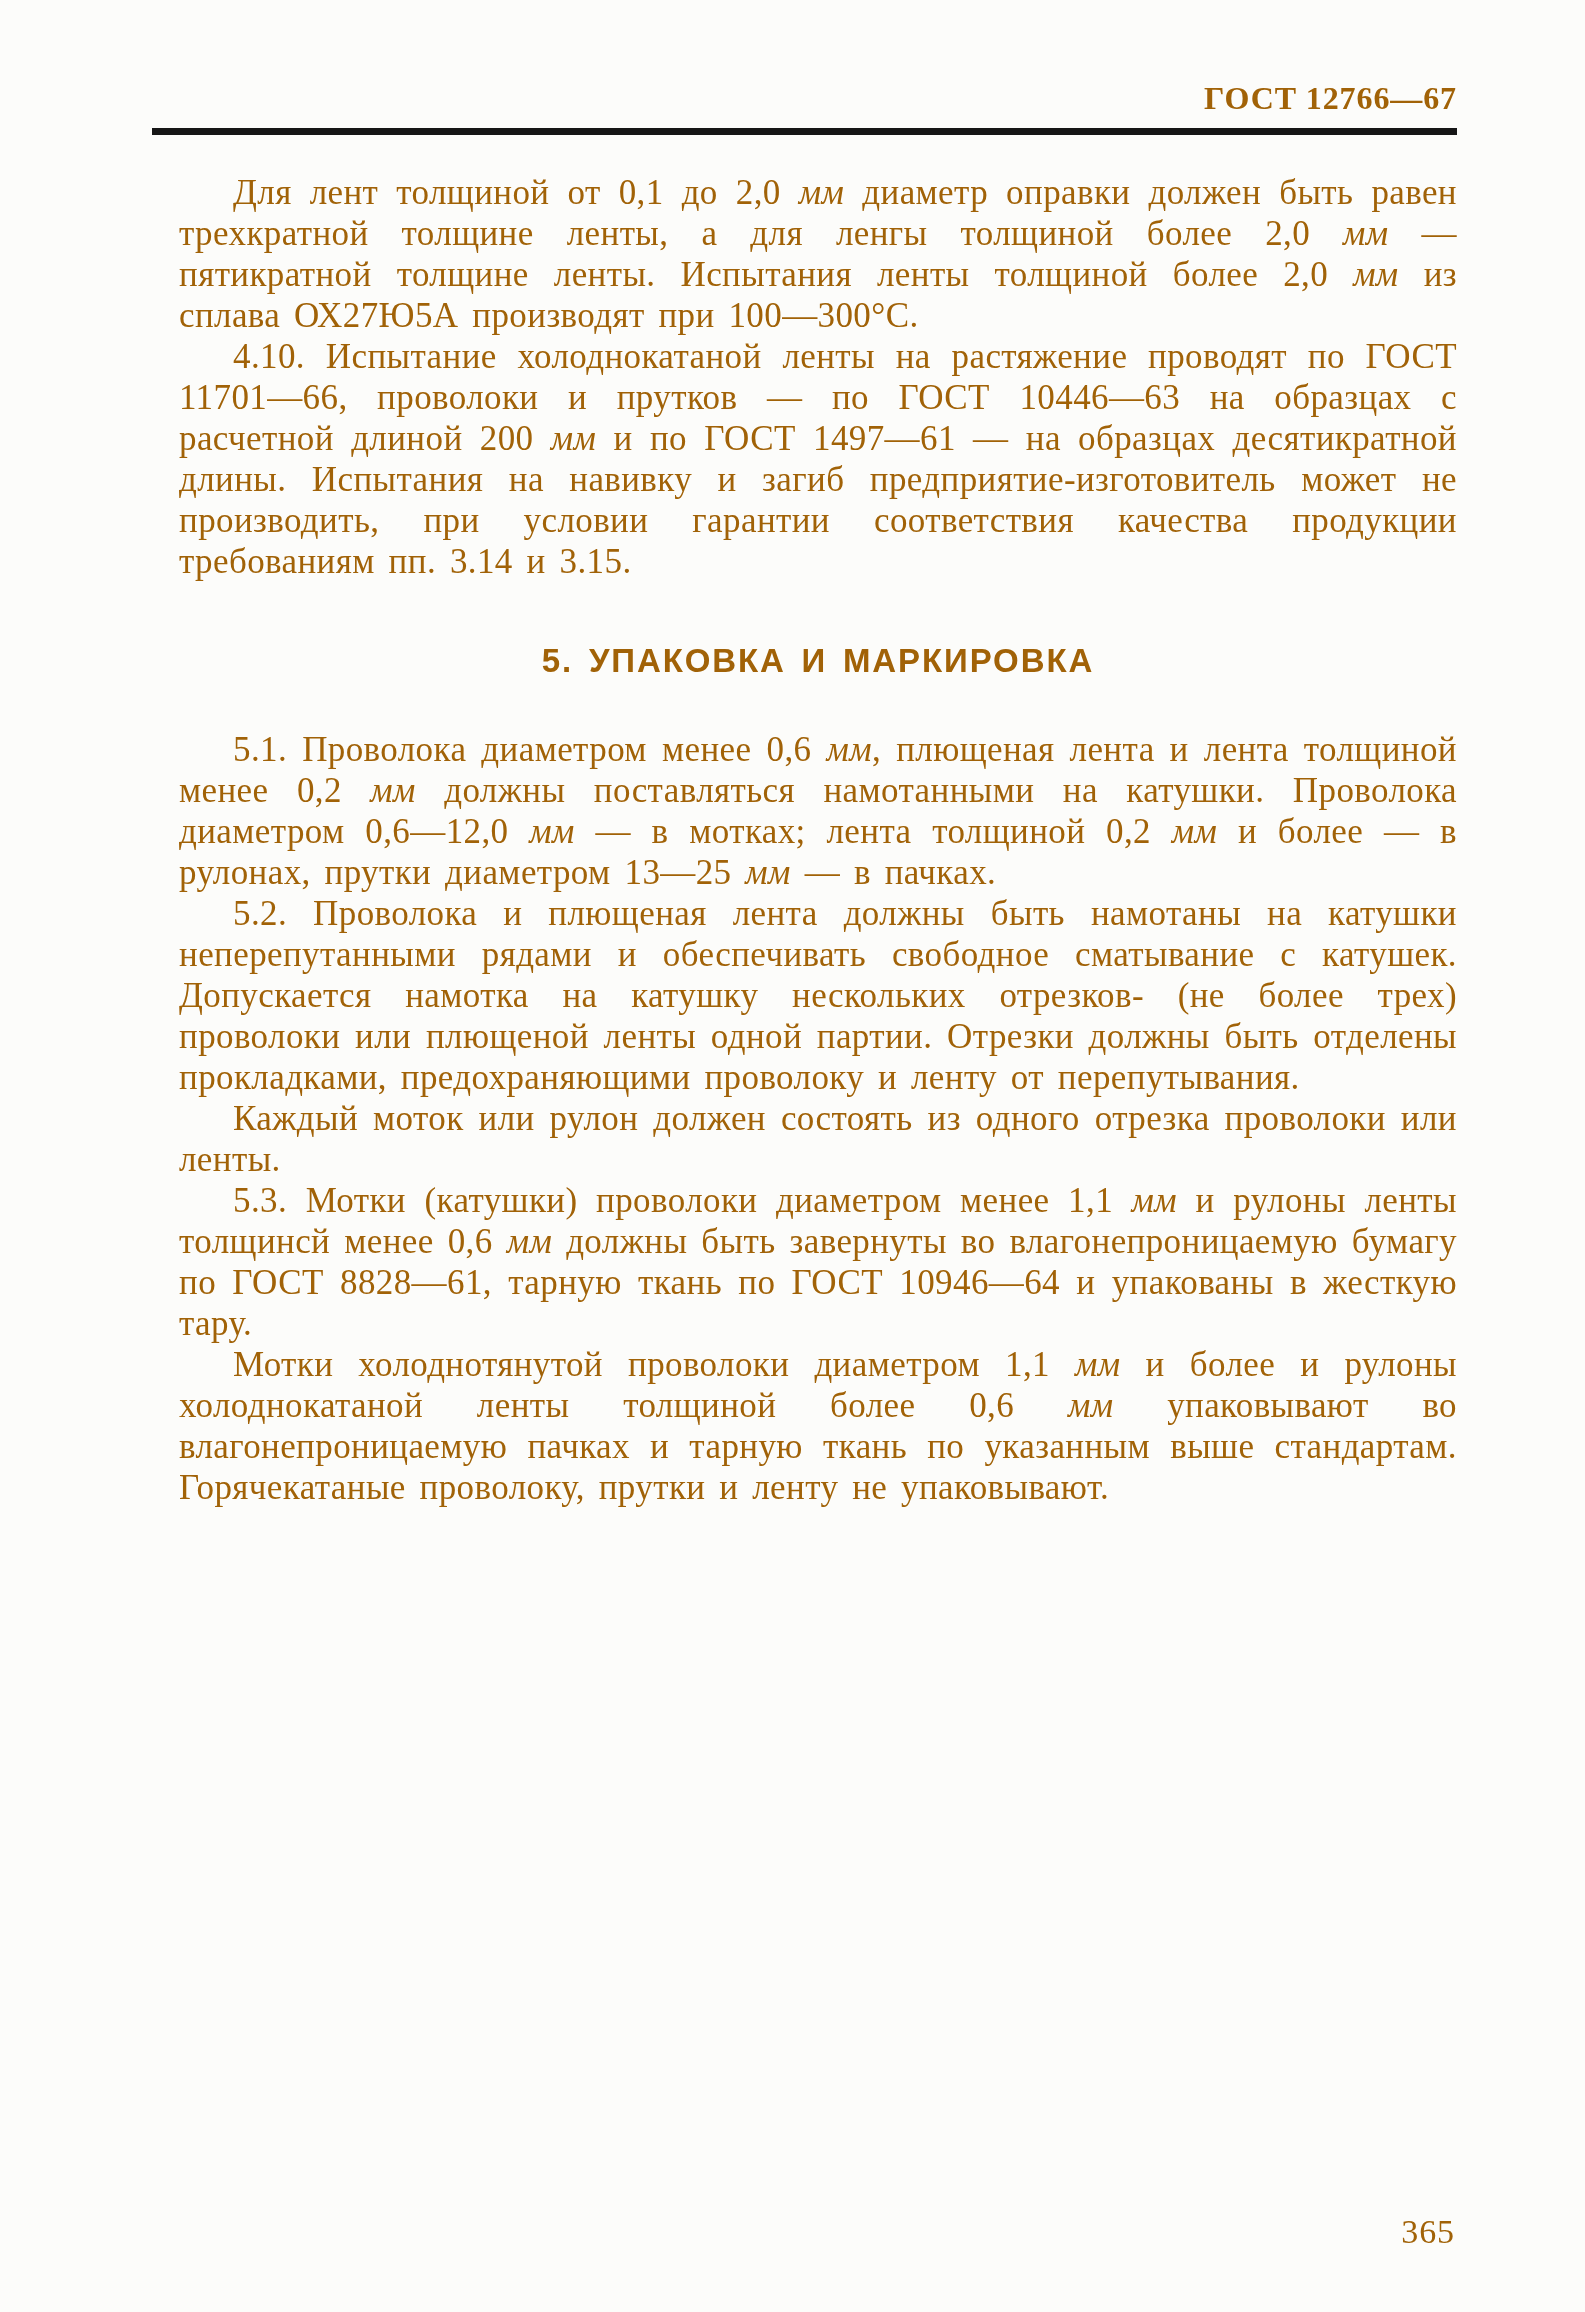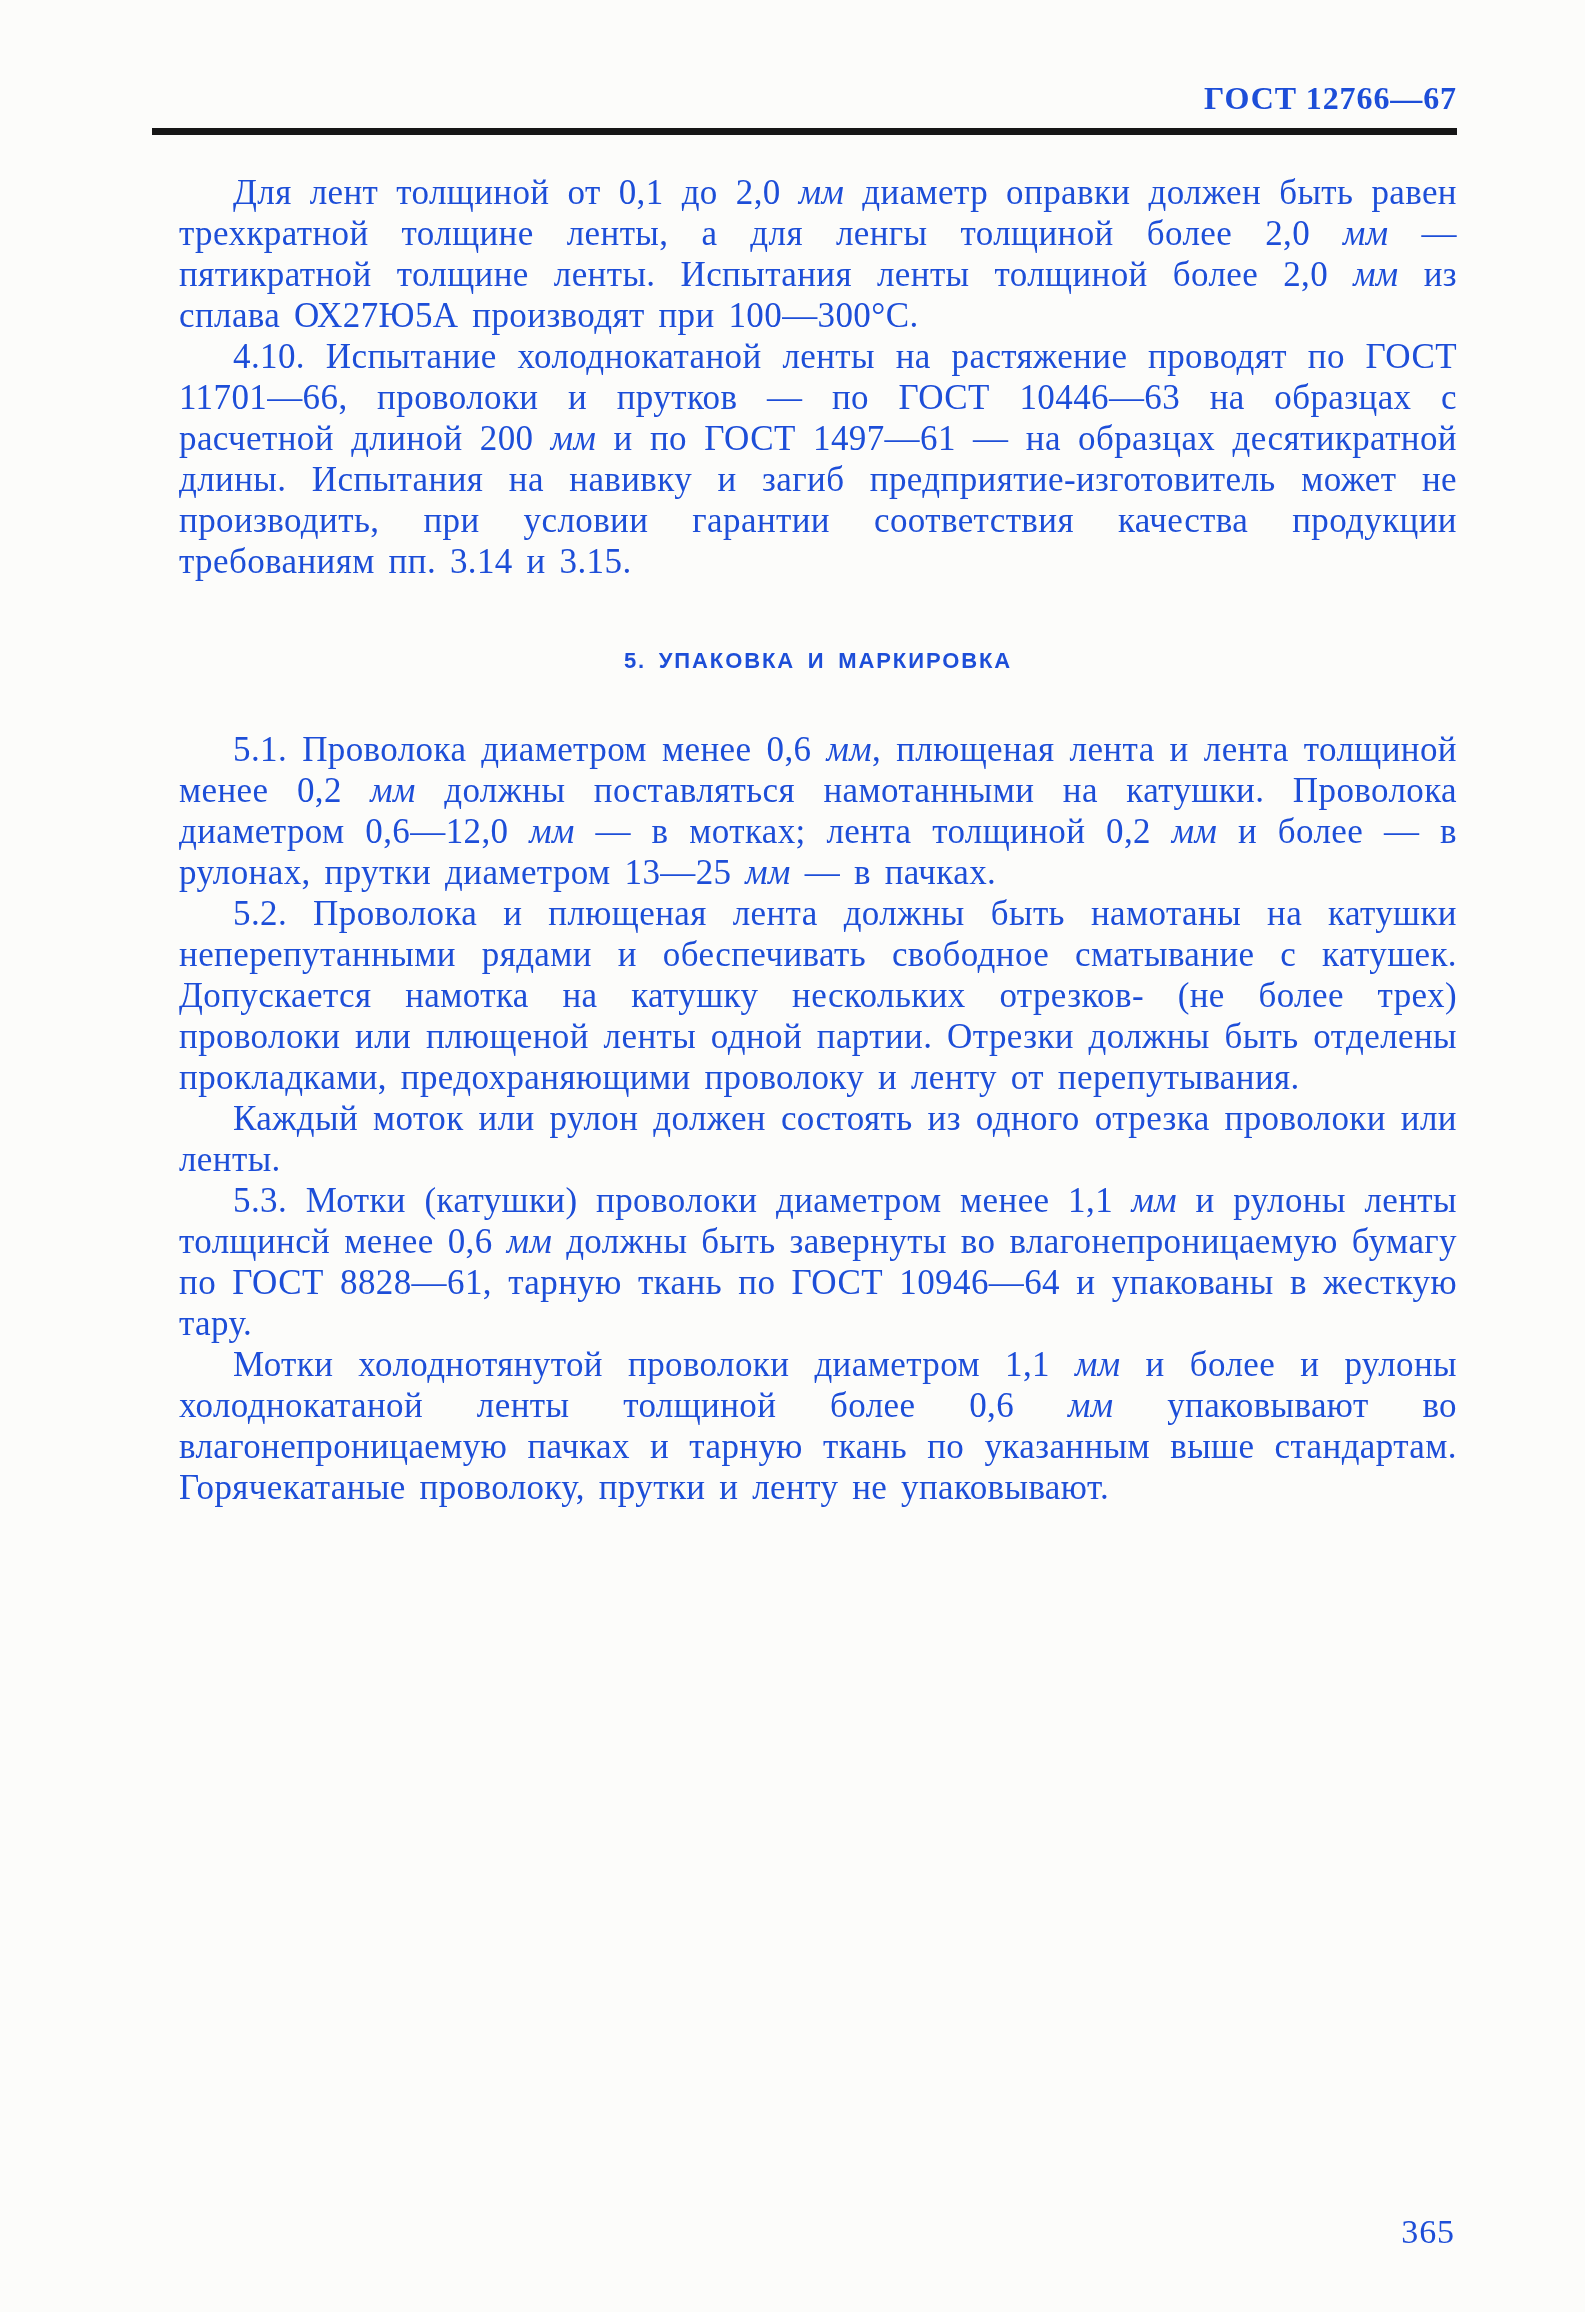--- a/index.html
+++ b/index.html
@@ -2,21 +2,21 @@
 <html style="font-size:15px"><head>
 <meta charset="utf-8">
 <style>
   html, body { margin: 0; padding: 0; background: #e8e8e6; }
   .page {
     position: relative;
     width: 1586px;
     height: 2313px;
     background: #fcfcfa;
     font-family: "Liberation Serif", "DejaVu Serif", serif;
-    color: #1d4ed8;
+    color: #a16207;
     overflow: hidden;
   }
   .content {
     position: absolute;
     left: 152px;
     top: 80px;
     width: 1305px;
   }
   .header-row {
     text-align: right;
@@ -39,21 +39,21 @@
     letter-spacing: 0.4px;
     margin-left: 27px;
   }
   p.para {
     margin: 0;
     text-indent: 54px;
   }
   .it { font-style: italic; }
   .section-heading {
     font-family: "Liberation Sans", "DejaVu Sans", sans-serif;
-    font-size: 22px;
+    font-size: 33px;
     font-weight: bold;
     text-align: center;
     letter-spacing: 1.9px;
     margin: 58px 0 48px 0;
     text-indent: 0;
   }
   .page-number {
     position: absolute;
     right: 131px;
     bottom: 62px;

